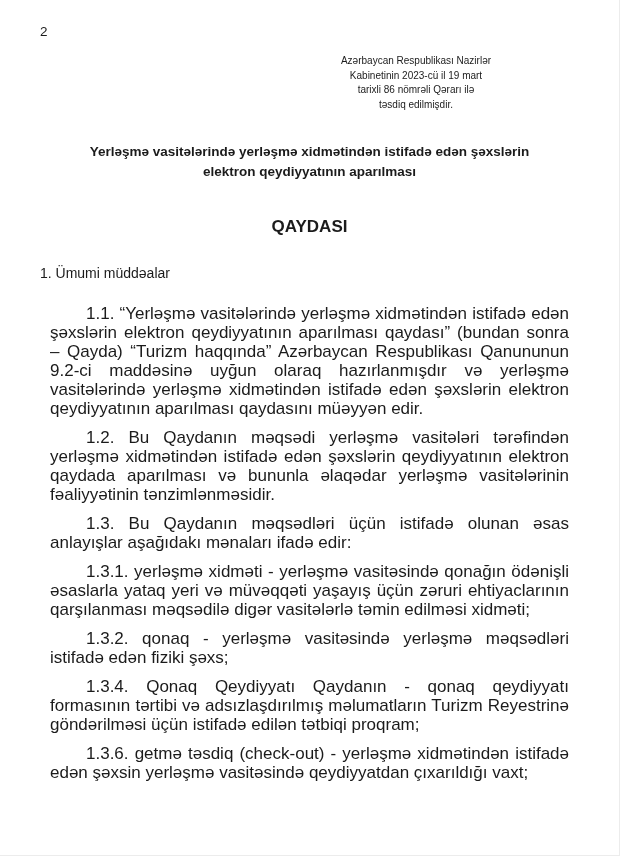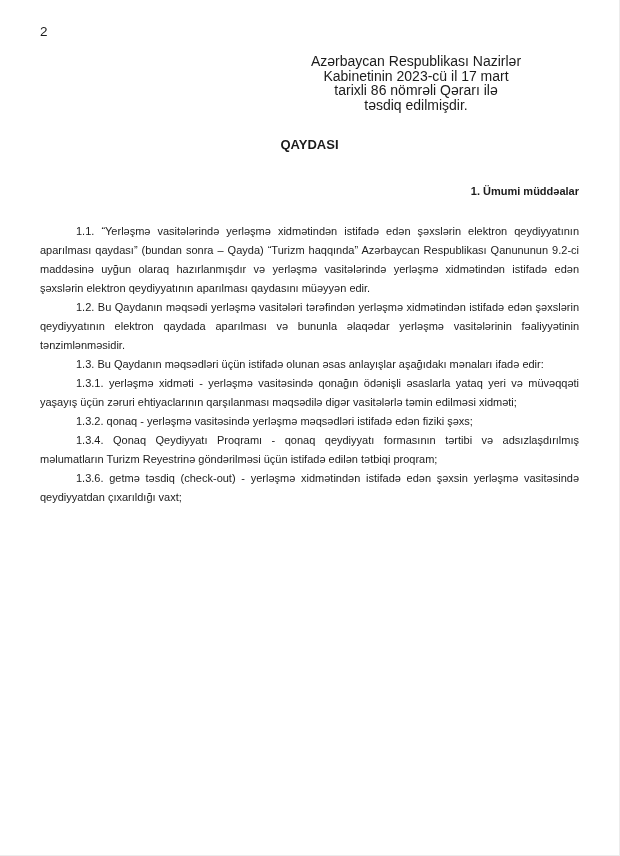--- a/index.html
+++ b/index.html
@@ -26,94 +26,95 @@
   }
   .page-number {
     font-size: 13.5px;
     line-height: 16px;
     text-align: left;
   }
   .approval-block {
     width: 310px;
     margin: 14px 8px 0 auto;
     text-align: center;
-    font-size: 14px;
+    font-size: 10px;
     line-height: 14.5px;
   }
   .approval-block .bold-line {
     font-weight: normal;
   }
   .doc-title {
     margin: 30px auto 0 auto;
     width: 480px;
     text-align: center;
     font-size: 13.5px;
     font-weight: bold;
     line-height: 20px;
   }
   .doc-type {
-    margin-top: 24px;
+    margin-top: 36px;
     text-align: center;
-    font-size: 13px;
+    font-size: 17px;
     font-weight: bold;
     line-height: 18px;
   }
   .section-heading {
     margin-top: 28px;
-    text-align: right;
-    font-size: 11px;
-    font-weight: bold;
+    text-align: left;
+    font-size: 14px;
+    font-weight: normal;
     line-height: 18px;
   }
   .body-text {
     margin-top: 22px;
   }
   .para {
-    margin: 0;
-    font-size: 11px;
+    margin: 10px;
+    font-size: 17px;
     line-height: 19px;
     text-align: justify;
     text-indent: 36px;
   }
   .para .term {
     font-weight: normal;
   }
 </style>
 </head>
 <body>
 
 <div class="page">
 
   <div class="page-number">2</div>
 
   <div class="approval-block">
     <div>Azərbaycan Respublikası Nazirlər</div>
-    <div>Kabinetinin 2023-cü il 17 mart</div>
+    <div>Kabinetinin 2023-cü il 19 mart</div>
     <div>tarixli 86 nömrəli Qərarı ilə</div>
     <div class="bold-line">təsdiq edilmişdir.</div>
   </div>
 
+  <div class="doc-title">Yerləşmə vasitələrində yerləşmə xidmətindən istifadə edən şəxslərin elektron qeydiyyatının aparılması</div>
 
   <div class="doc-type">QAYDASI</div>
 
   <div class="section-heading">1. Ümumi müddəalar</div>
 
   <div class="body-text">
 
     <p class="para"><span>1.1. </span><span>“Yerləşmə vasitələrində yerləşmə xidmətindən istifadə edən şəxslərin elektron qeydiyyatının aparılması qaydası” (bundan sonra – Qayda) “Turizm haqqında” Azərbaycan Respublikası Qanununun 9.2-ci maddəsinə uyğun olaraq hazırlanmışdır və yerləşmə vasitələrində yerləşmə xidmətindən istifadə edən şəxslərin elektron qeydiyyatının aparılması qaydasını müəyyən edir.</span></p>
 
     <p class="para"><span>1.2. </span><span>Bu Qaydanın məqsədi yerləşmə vasitələri tərəfindən yerləşmə xidmətindən istifadə edən şəxslərin qeydiyyatının elektron qaydada aparılması və bununla əlaqədar yerləşmə vasitələrinin fəaliyyətinin tənzimlənməsidir.</span></p>
 
     <p class="para"><span>1.3. </span><span>Bu Qaydanın məqsədləri üçün istifadə olunan əsas anlayışlar aşağıdakı mənaları ifadə edir:</span></p>
 
     <p class="para"><span>1.3.1. </span><span class="term">yerləşmə xidməti</span><span> - yerləşmə vasitəsində qonağın ödənişli əsaslarla yataq yeri və müvəqqəti yaşayış üçün zəruri ehtiyaclarının qarşılanması məqsədilə digər vasitələrlə təmin edilməsi xidməti;</span></p>
 
     <p class="para"><span>1.3.2. </span><span class="term">qonaq</span><span> - yerləşmə vasitəsində yerləşmə məqsədləri istifadə edən fiziki şəxs;</span></p>
 
 
-    <p class="para"><span>1.3.4. </span><span class="term">Qonaq Qeydiyyatı Proqramı</span><span> - qonaq qeydiyyatı formasının tərtibi və adsızlaşdırılmış məlumatların Turizm Reyestrinə göndərilməsi üçün istifadə edilən tətbiqi proqram;</span></p>
+    <p class="para"><span>1.3.4. </span><span class="term">Qonaq Qeydiyyatı Qaydanın</span><span> - qonaq qeydiyyatı formasının tərtibi və adsızlaşdırılmış məlumatların Turizm Reyestrinə göndərilməsi üçün istifadə edilən tətbiqi proqram;</span></p>
 
 
     <p class="para"><span>1.3.6. </span><span class="term">getmə təsdiq (check-out)</span><span> - yerləşmə xidmətindən istifadə edən şəxsin yerləşmə vasitəsində qeydiyyatdan çıxarıldığı vaxt;</span></p>
 
   </div>
 
 </div>
 
 </body></html>

